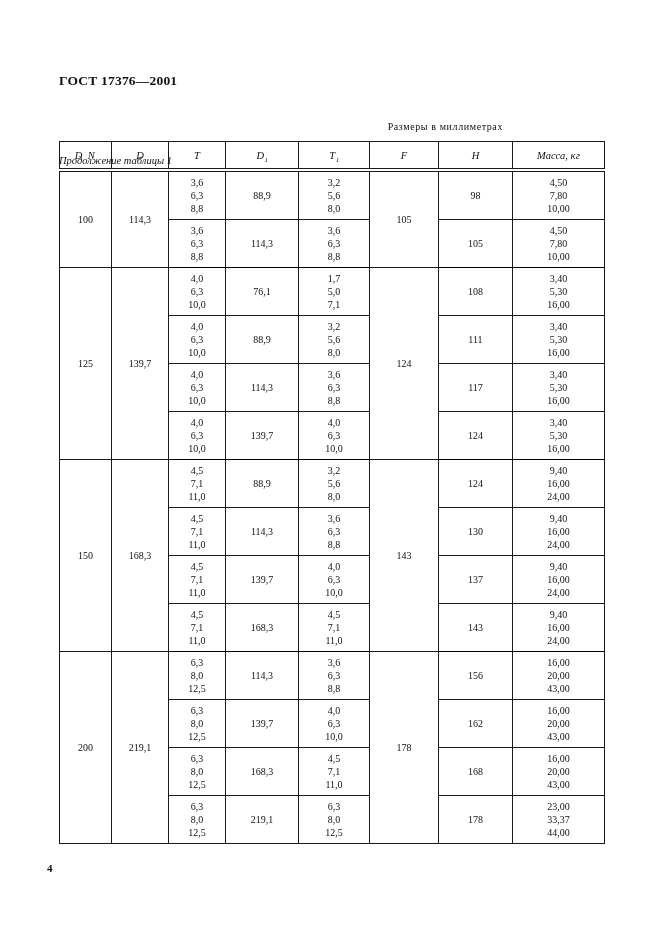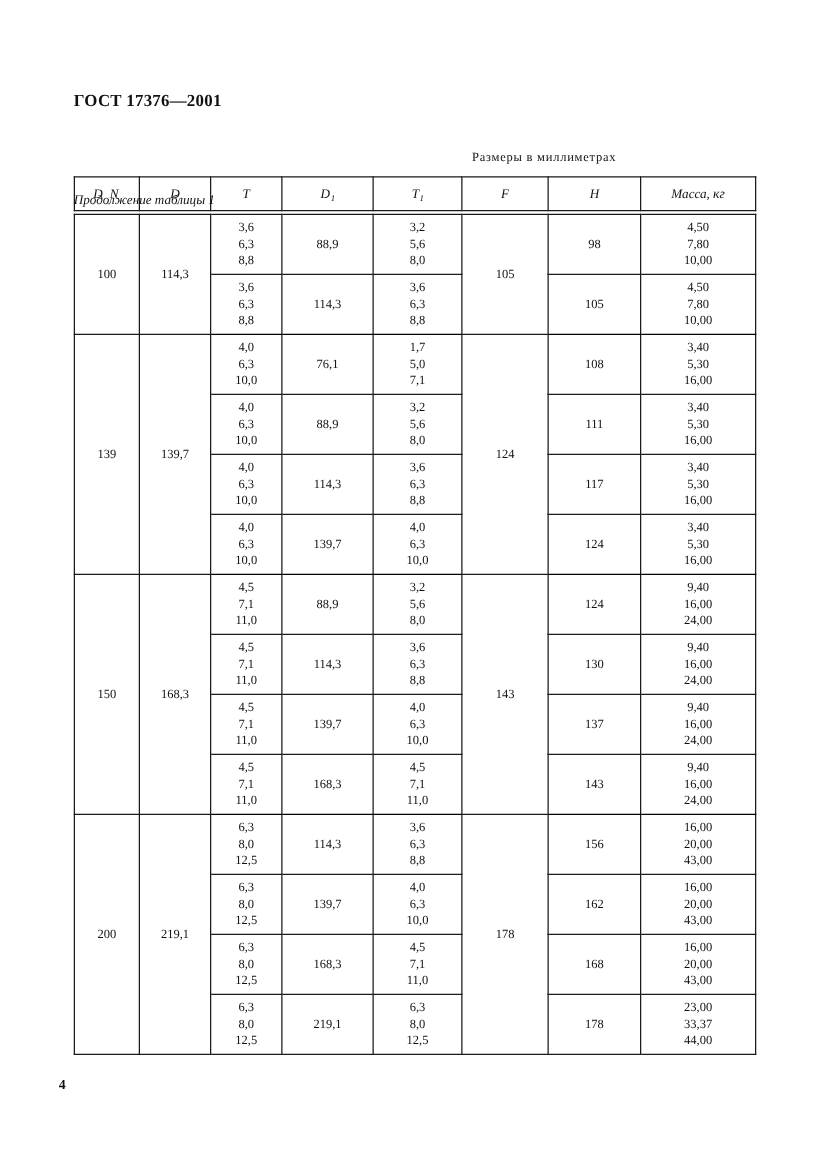--- a/index.html
+++ b/index.html
@@ -40,21 +40,21 @@
     left: 59px;
     top: 115px;
     font-size: 10.5px;
     font-style: italic;
     white-space: nowrap;
     margin-top: 40px;
   }
 
   .units-note {
     position: absolute;
-    right: 54px;
+    right: 44px;
     top: 121px;
     font-size: 10px;
     white-space: nowrap;
     letter-spacing: 0.6px;
   }
 
   
   .tbl-wrap {
     position: absolute;
     left: 59px;
@@ -228,21 +228,21 @@
             <td class="rowcell ">105</td>
             <td class="rowcell">
               <span class="stack">
                 <span>4,50</span>
                 <span>7,80</span>
                 <span>10,00</span>
               </span>
             </td>
           </tr>
           <tr>
-            <td class="rowcell dn-cell" rowspan="4">139</td>
+            <td class="rowcell dn-cell" rowspan="4">125</td>
             <td class="rowcell d-cell" rowspan="4">139,7</td>
             <td class="rowcell">
               <span class="stack">
                 <span>4,0</span>
                 <span>6,3</span>
                 <span>10,0</span>
               </span>
             </td>
             <td class="rowcell ">76,1</td>
             <td class="rowcell">

